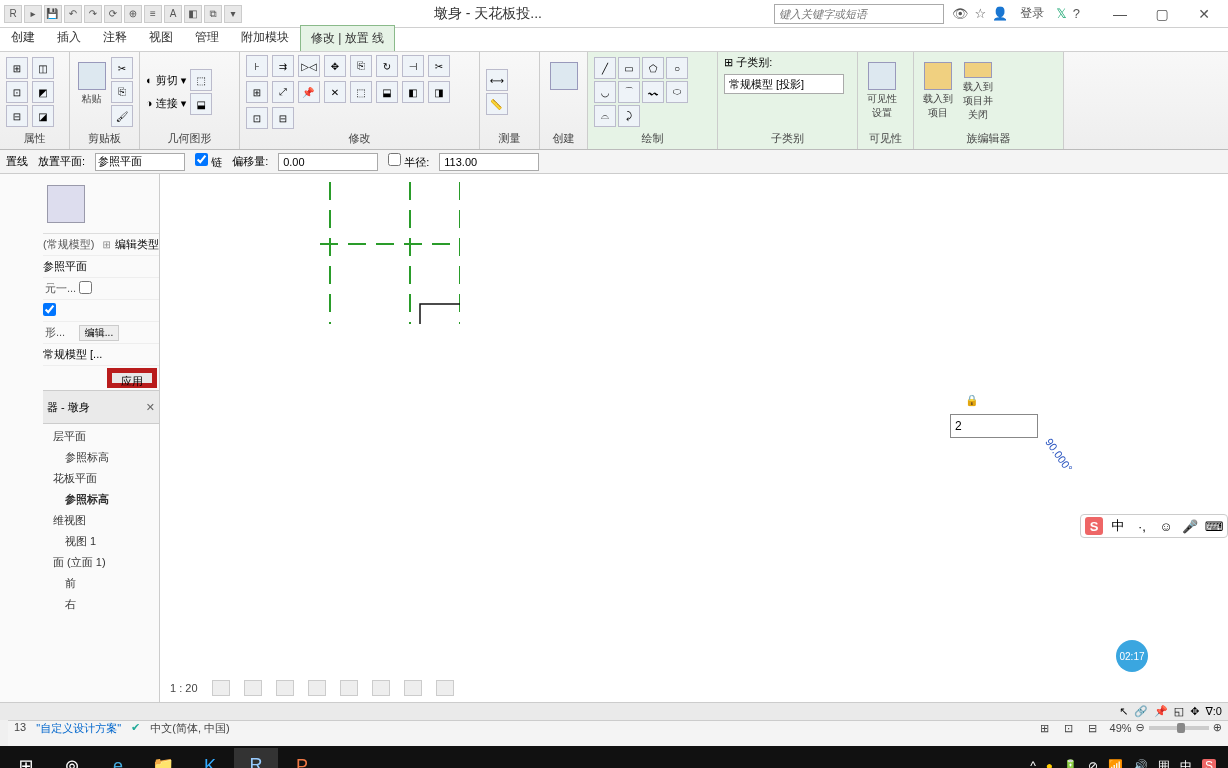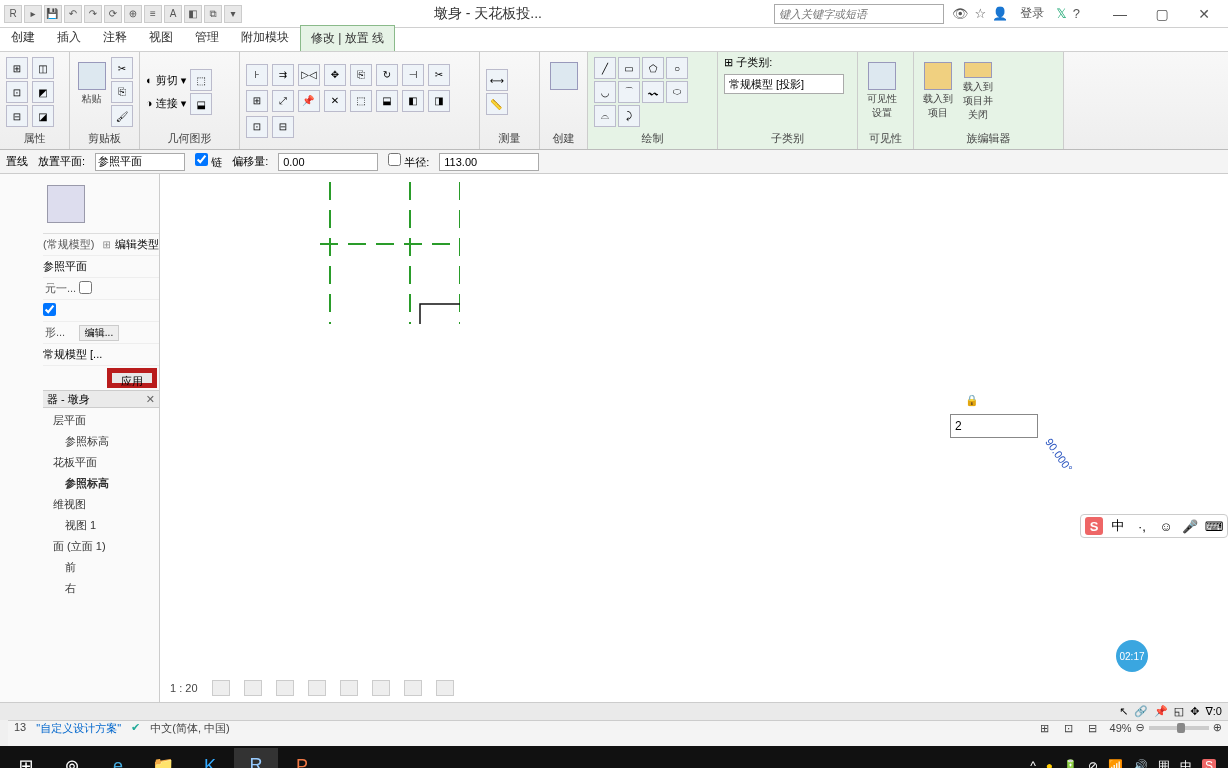--- a/index.html
+++ b/index.html
@@ -41,21 +41,21 @@
 .main { display: flex; height: 528px; }
 .leftpanel { width: 160px; background: #fafafa; border-right: 1px solid #ccc; display: flex; flex-direction: column; overflow: hidden; padding-left: 43px; }
 .leftpanel .prop-type { height: 60px; border-bottom: 1px solid #ddd; display: flex; align-items: center; padding: 4px; gap: 4px; }
 .leftpanel .prop-grid { flex: 0 0 auto; }
 .leftpanel .prop-row { display: flex; height: 22px; border-bottom: 1px solid #eee; font-size: 11px; align-items: center; }
 .leftpanel .prop-row .lbl { flex: 0 0 36px; color: #555; padding-left: 2px; }
 .leftpanel .prop-row .val { flex: 1; }
 .leftpanel .prop-row .btn { width: 40px; background: #eee; border: 1px solid #ccc; text-align: center; font-size: 10px; }
 .leftpanel .apply-row { height: 24px; display: flex; justify-content: flex-end; padding: 2px; }
 .leftpanel .apply-btn { width: 50px; background: #e8e8e8; border: 5px solid #b91c1c; font-size: 11px; text-align: center; line-height: 18px; font-family: Liberation Mono, monospace; }
-.leftpanel .browser-head { height: 18px; background: #eaeaea; border-top: 1px solid #ccc; border-bottom: 1px solid #ccc; display: flex; align-items: center; padding: 0 4px; font-size: 11px; }
+.leftpanel .browser-head { height: 34px; background: #eaeaea; border-top: 1px solid #ccc; border-bottom: 1px solid #ccc; display: flex; align-items: center; padding: 0 4px; font-size: 11px; }
 .leftpanel .browser-head .x { margin-left: auto; color: #666; }
 .leftpanel .tree { flex: 1; overflow: auto; padding: 2px; font-size: 11px; }
 .leftpanel .tree-item { padding: 3px 2px 3px 8px; color: #333; }
 .leftpanel .tree-item.bold { font-weight: bold; }
 .leftpanel .tree-item.indent { padding-left: 20px; }
 
 .canvas-wrap { flex: 1; position: relative; background: #fff; overflow: hidden; }
 .canvas { position: absolute; inset: 0; }
 
 .input-box { position: absolute; width: 88px; height: 24px; border: 1px solid #888; background: #fff; font-size: 12px; padding: 2px 4px; }
@@ -185,20 +185,21 @@
       <div class="ribbon-btn-small">⤢</div>
       <div class="ribbon-btn-small">📌</div>
       <div class="ribbon-btn-small">✕</div>
       <div class="ribbon-btn-small">⬚</div>
       <div class="ribbon-btn-small">⬓</div>
       <div class="ribbon-btn-small">◧</div>
       <div class="ribbon-btn-small">◨</div>
       <div class="ribbon-btn-small">⊡</div>
       <div class="ribbon-btn-small">⊟</div>
     </div>
+    <div class="group-label">修改</div>
   </div>
   <div class="ribbon-group" style="width:60px">
     <div class="group-content">
         <div class="ribbon-col">
       <div class="ribbon-btn-small">⟷</div>
       <div class="ribbon-btn-small">📏</div>
     </div>
       </div>
     <div class="group-label">测量</div>
   </div>

